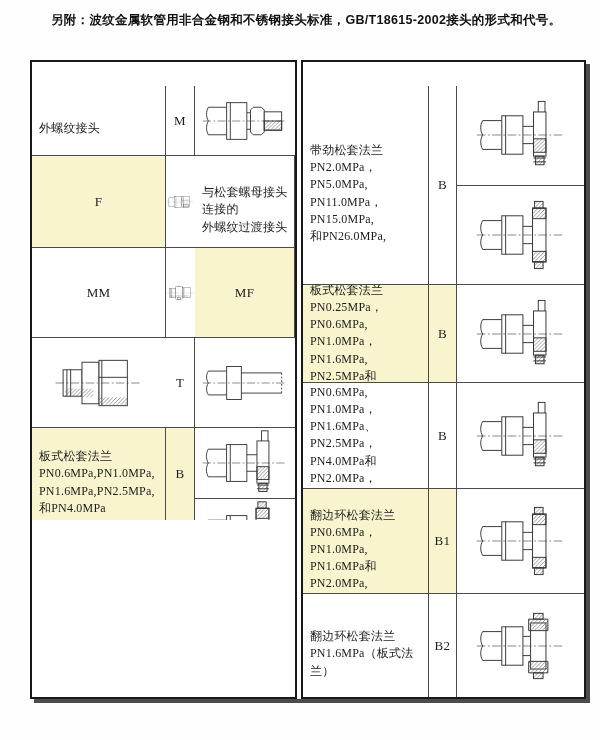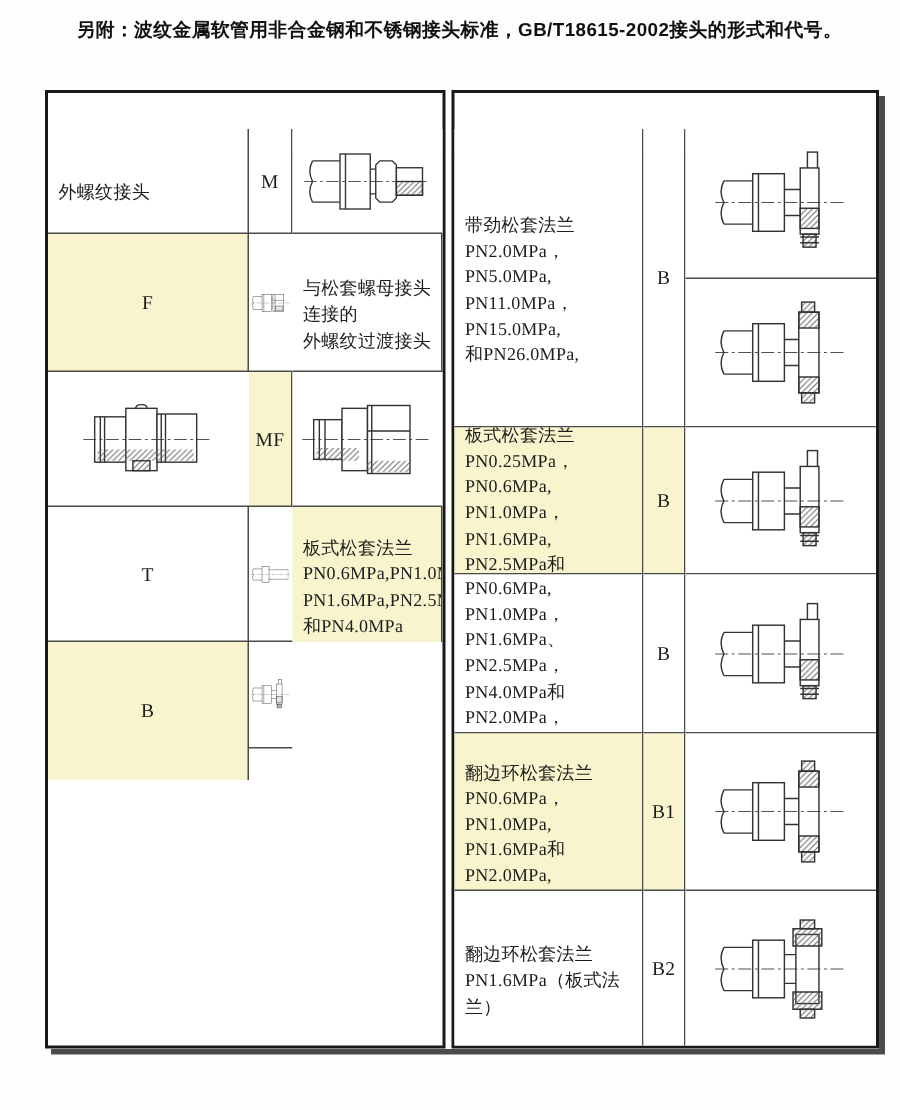--- a/index.html
+++ b/index.html
@@ -167,20 +167,21 @@
 
     <div class="cell code hl">F</div>
     <div class="cell diag noR">
       <svg viewBox="0 0 100 72" width="96" height="66">
           <use href="#sym-f"></use>
         </svg>
     </div>
 
     <div class="cell type">与松套螺母接头连接的
 外螺纹过渡接头</div>
+    <div class="cell code">MM</div>
     <div class="cell diag noR">
       <svg viewBox="0 0 100 72" width="96" height="68">
           <use href="#sym-mm"></use>
         </svg>
     </div>
 
     <div class="cell code hl">MF</div>
     <div class="cell diag noR">
       <svg viewBox="0 0 100 72" width="96" height="68">
           <use href="#sym-mf"></use>

